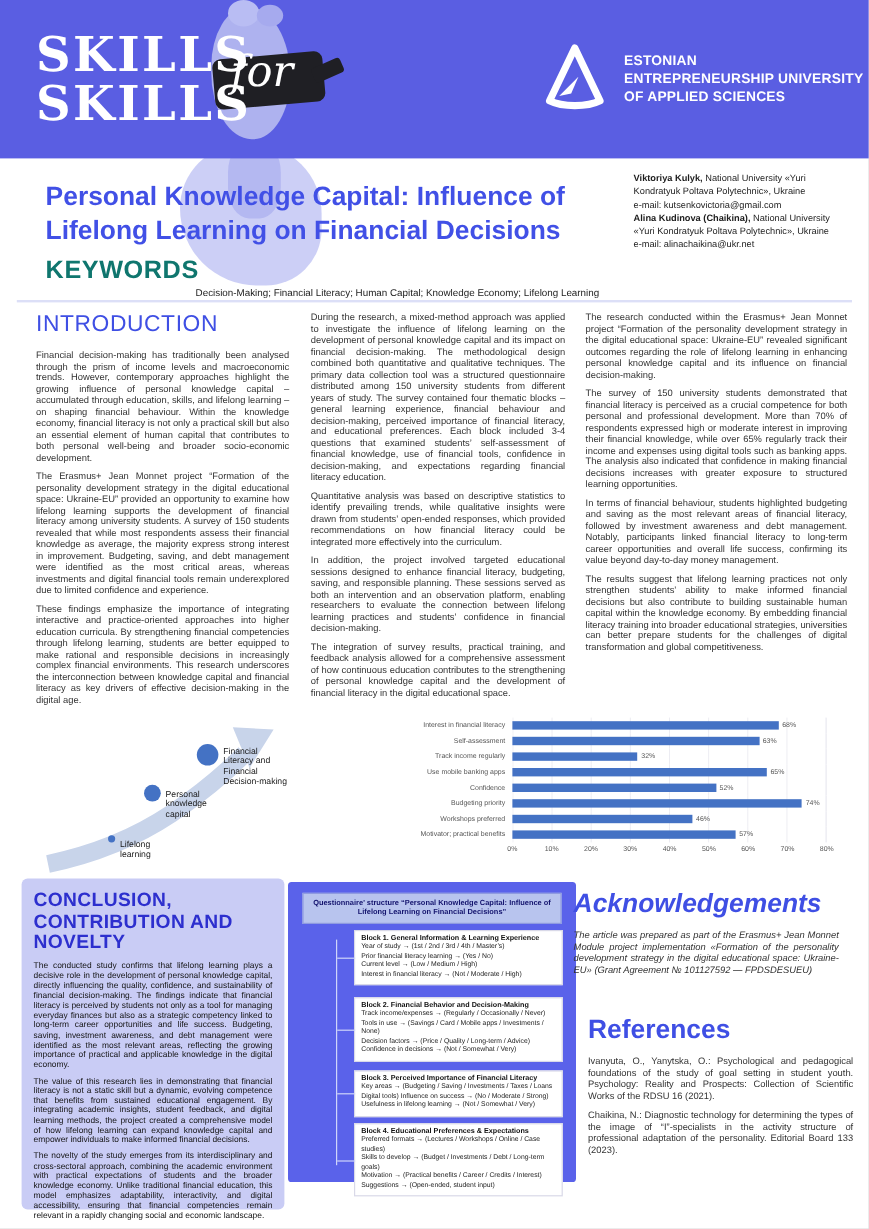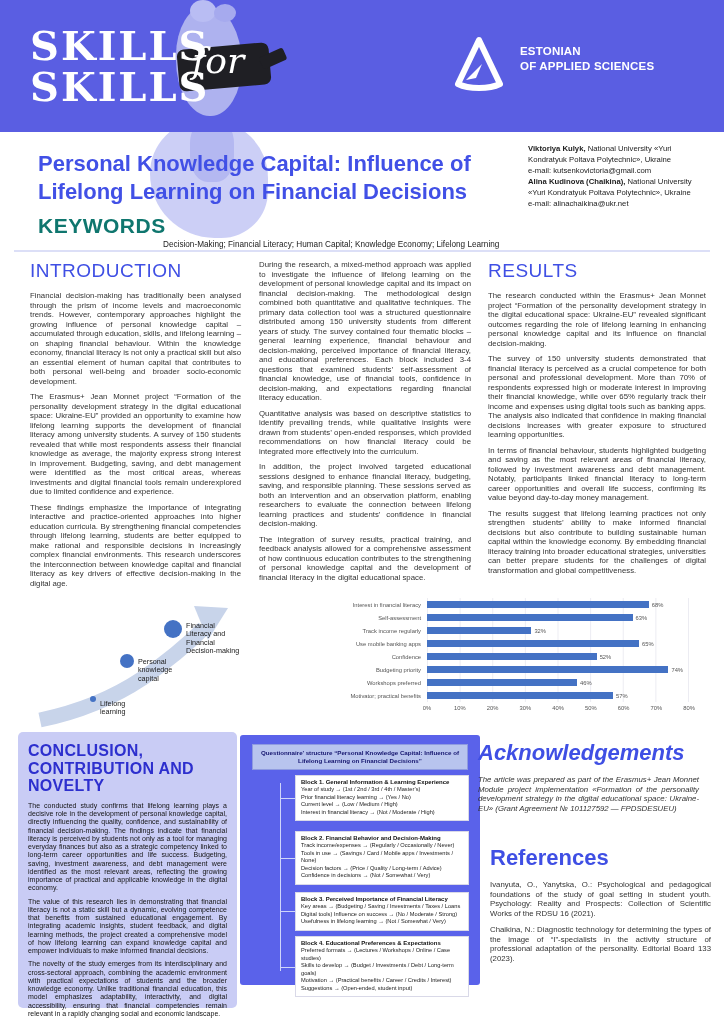--- a/index.html
+++ b/index.html
@@ -106,20 +106,21 @@
       <div class="brand-future">SKILLS</div>
     </div>
     <div class="uni-logo">
       <svg width="54" height="60" viewBox="0 0 54 60">
         <path d="M27 6 L48 50 Q40 54 27 54 Q14 54 6 50 Z" fill="none" stroke="#ffffff" stroke-width="6" stroke-linejoin="round"></path>
         <path d="M14 46 L30 30 L24 44 Z" fill="#ffffff"></path>
       </svg>
     </div>
     <div class="uni-text">
       <div>ESTONIAN</div>
+      <div>ENTREPRENEURSHIP UNIVERSITY</div>
       <div>OF APPLIED SCIENCES</div>
     </div>
   </div>
 
   <div class="title">Personal Knowledge Capital: Influence of Lifelong Learning on Financial Decisions</div>
   <div class="authors">
     <div class="blk">
       <span class="b">Viktoriya Kulyk,</span>
       <span>National University «Yuri Kondratyuk Poltava Polytechnic», Ukraine</span>
       <div>e-mail: kutsenkovictoria@gmail.com</div>
@@ -143,21 +144,20 @@
   </div>
 
   <div class="col" id="col-method">
     <p>During the research, a mixed-method approach was applied to investigate the influence of lifelong learning on the development of personal knowledge capital and its impact on financial decision-making. The methodological design combined both quantitative and qualitative techniques. The primary data collection tool was a structured questionnaire distributed among 150 university students from different years of study. The survey contained four thematic blocks – general learning experience, financial behaviour and decision-making, perceived importance of financial literacy, and educational preferences. Each block included 3-4 questions that examined students’ self-assessment of financial knowledge, use of financial tools, confidence in decision-making, and expectations regarding financial literacy education.</p>
     <p>Quantitative analysis was based on descriptive statistics to identify prevailing trends, while qualitative insights were drawn from students’ open-ended responses, which provided recommendations on how financial literacy could be integrated more effectively into the curriculum.</p>
     <p>In addition, the project involved targeted educational sessions designed to enhance financial literacy, budgeting, saving, and responsible planning. These sessions served as both an intervention and an observation platform, enabling researchers to evaluate the connection between lifelong learning practices and students’ confidence in financial decision-making.</p>
     <p>The integration of survey results, practical training, and feedback analysis allowed for a comprehensive assessment of how continuous education contributes to the strengthening of personal knowledge capital and the development of financial literacy in the digital educational space.</p>
   </div>
 
   <div class="col" id="col-results">
-    <h2>RESULTS</h2>
     <p>The research conducted within the Erasmus+ Jean Monnet project “Formation of the personality development strategy in the digital educational space: Ukraine-EU” revealed significant outcomes regarding the role of lifelong learning in enhancing personal knowledge capital and its influence on financial decision-making.</p>
     <p>The survey of 150 university students demonstrated that financial literacy is perceived as a crucial competence for both personal and professional development. More than 70% of respondents expressed high or moderate interest in improving their financial knowledge, while over 65% regularly track their income and expenses using digital tools such as banking apps. The analysis also indicated that confidence in making financial decisions increases with greater exposure to structured learning opportunities.</p>
     <p>In terms of financial behaviour, students highlighted budgeting and saving as the most relevant areas of financial literacy, followed by investment awareness and debt management. Notably, participants linked financial literacy to long-term career opportunities and overall life success, confirming its value beyond day-to-day money management.</p>
     <p>The results suggest that lifelong learning practices not only strengthen students’ ability to make informed financial decisions but also contribute to building sustainable human capital within the knowledge economy. By embedding financial literacy training into broader educational strategies, universities can better prepare students for the challenges of digital transformation and global competitiveness.</p>
   </div>
 
   <div class="diagram">
     <svg width="218" height="132" viewBox="0 0 218 132">
       <path d="M12 124 Q 70 112 115 82 Q 150 58 176 32" fill="none" stroke="#c8d4ea" stroke-width="15"></path>
       <polygon points="166,10 200,12 180,44" fill="#c8d4ea"></polygon>

